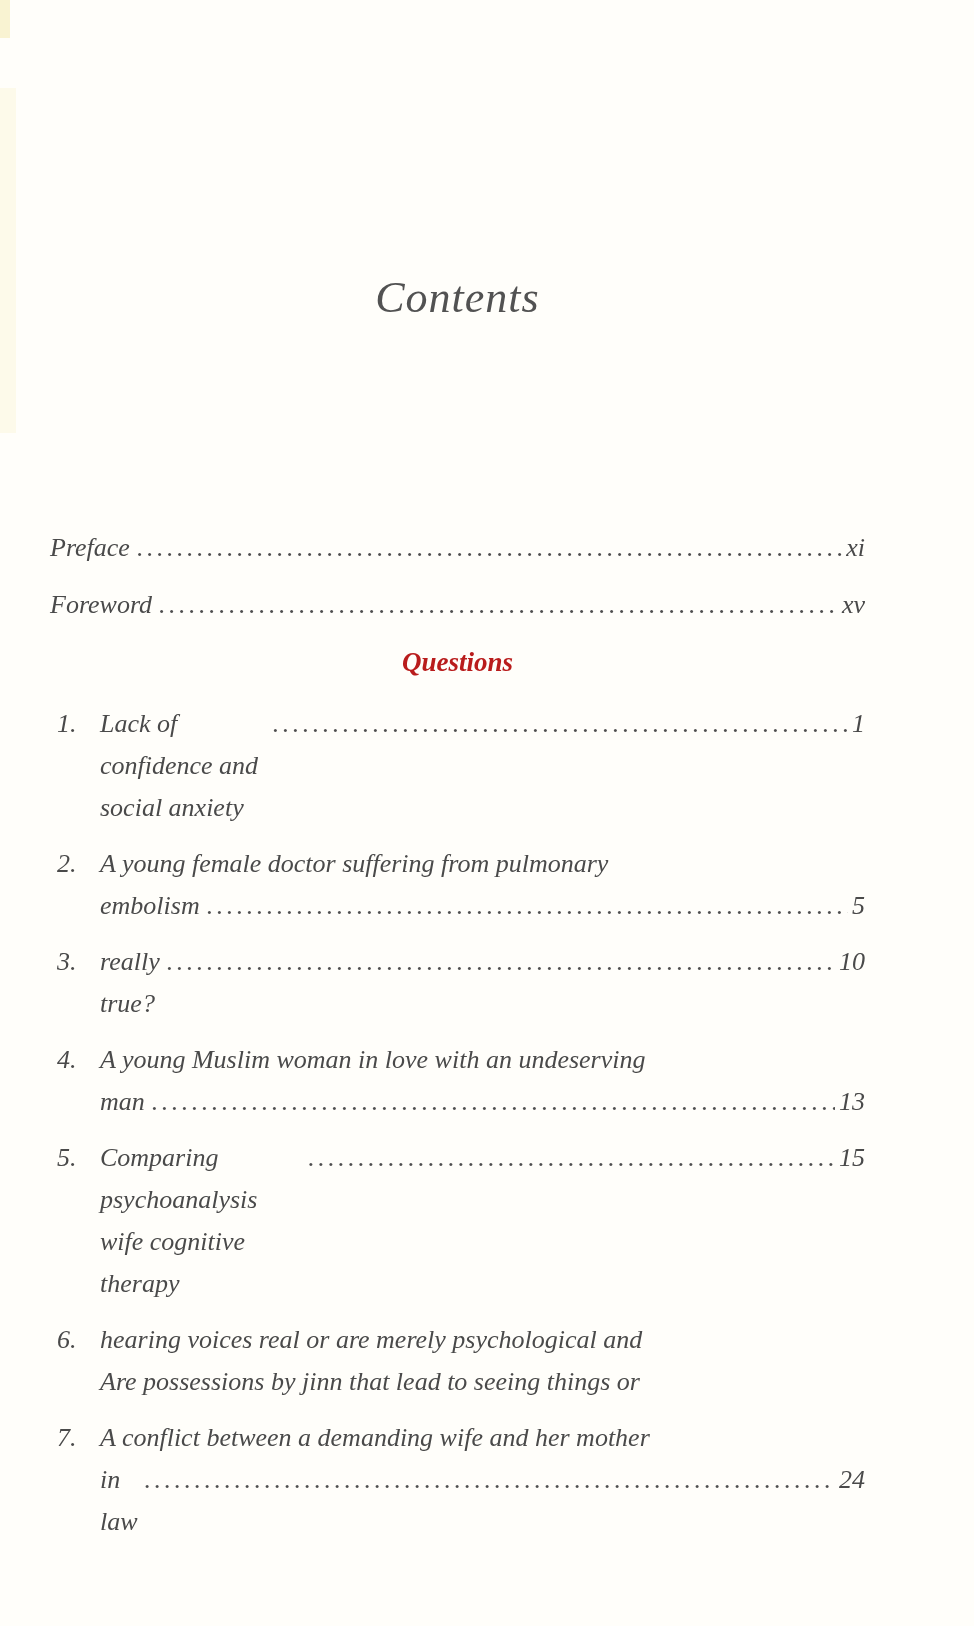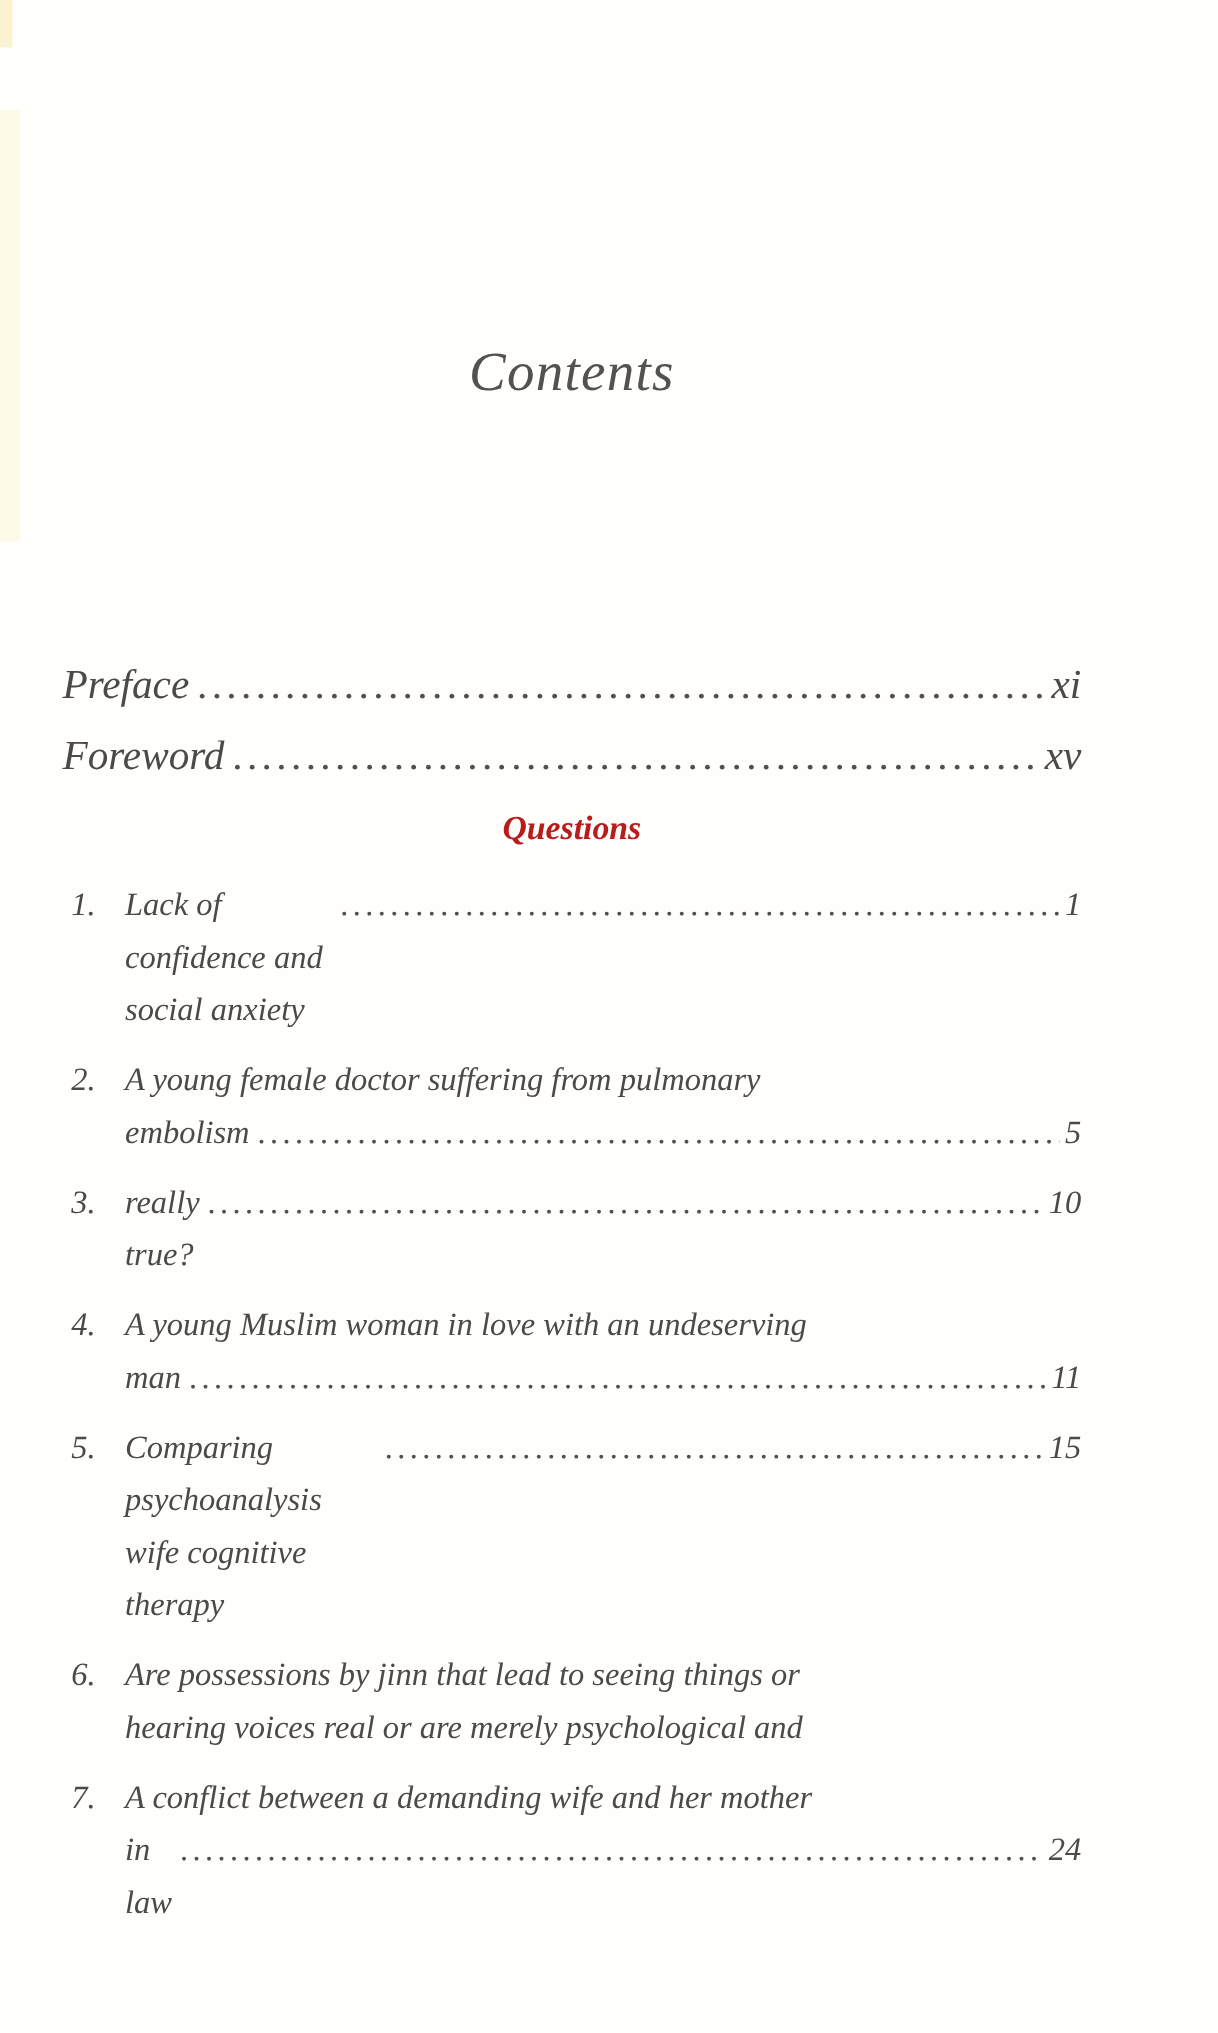--- a/index.html
+++ b/index.html
@@ -26,21 +26,21 @@
     font-size: 44px;
     font-weight: 400;
     letter-spacing: 1px;
     line-height: 1.2;
     color: #525252;
   }
 
   .fm-row {
     display: flex;
     align-items: baseline;
-    font-size: 33px;
+    font-size: 26px;
     line-height: 42px;
     margin-bottom: 15px;
   }
 
   .section-heading {
     margin: 11px 0 20px 0;
     text-align: center;
     font-size: 27px;
     font-weight: 700;
     line-height: 42px;
@@ -130,39 +130,39 @@
           </div>
         </div>
       </div>
       <div class="entry">
         <span class="entry-num">4.</span>
         <div class="entry-body">
           <div class="entry-line">A young Muslim woman in love with an undeserving</div>
           <div class="entry-line last">
             <span class="line-text">man</span>
             <span class="leader"></span>
-            <span class="page-num">11</span>
+            <span class="page-num">13</span>
           </div>
         </div>
       </div>
       <div class="entry">
         <span class="entry-num">5.</span>
         <div class="entry-body">
           <div class="entry-line last">
             <span class="line-text">Comparing psychoanalysis wife cognitive therapy</span>
             <span class="leader"></span>
             <span class="page-num">15</span>
           </div>
         </div>
       </div>
       <div class="entry">
         <span class="entry-num">6.</span>
         <div class="entry-body">
+          <div class="entry-line">hearing voices real or are merely psychological and</div>
           <div class="entry-line">Are possessions by jinn that lead to seeing things or</div>
-          <div class="entry-line">hearing voices real or are merely psychological and</div>
         </div>
       </div>
       <div class="entry">
         <span class="entry-num">7.</span>
         <div class="entry-body">
           <div class="entry-line">A conflict between a demanding wife and her mother</div>
           <div class="entry-line last">
             <span class="line-text">in law</span>
             <span class="leader"></span>
             <span class="page-num">24</span>

